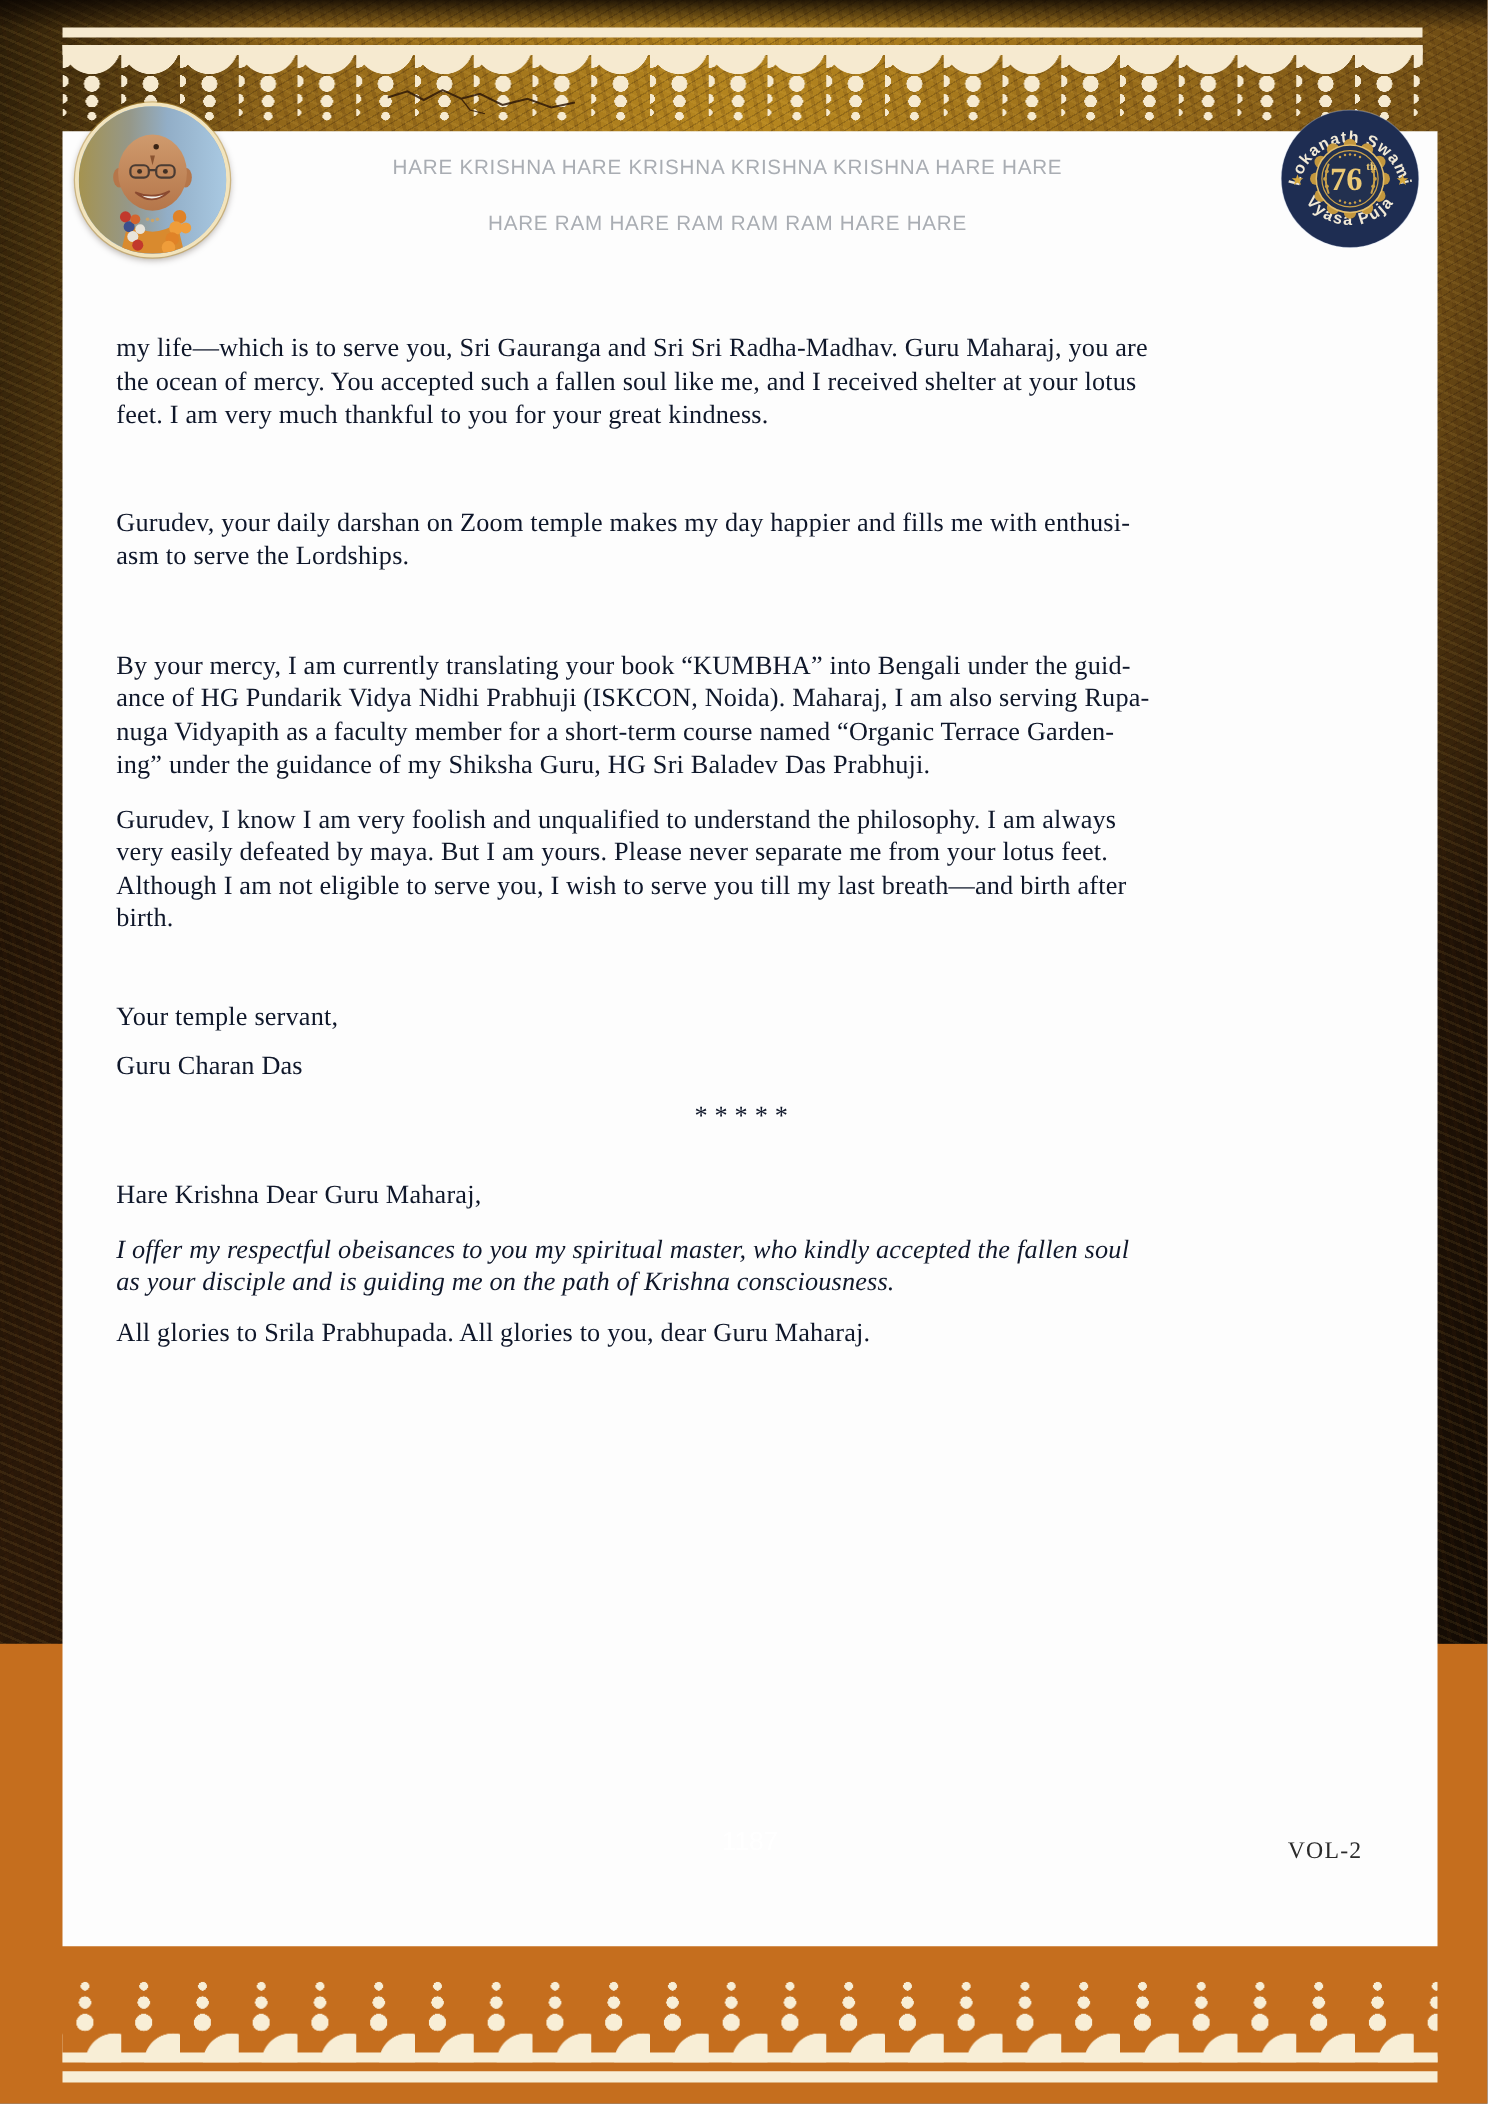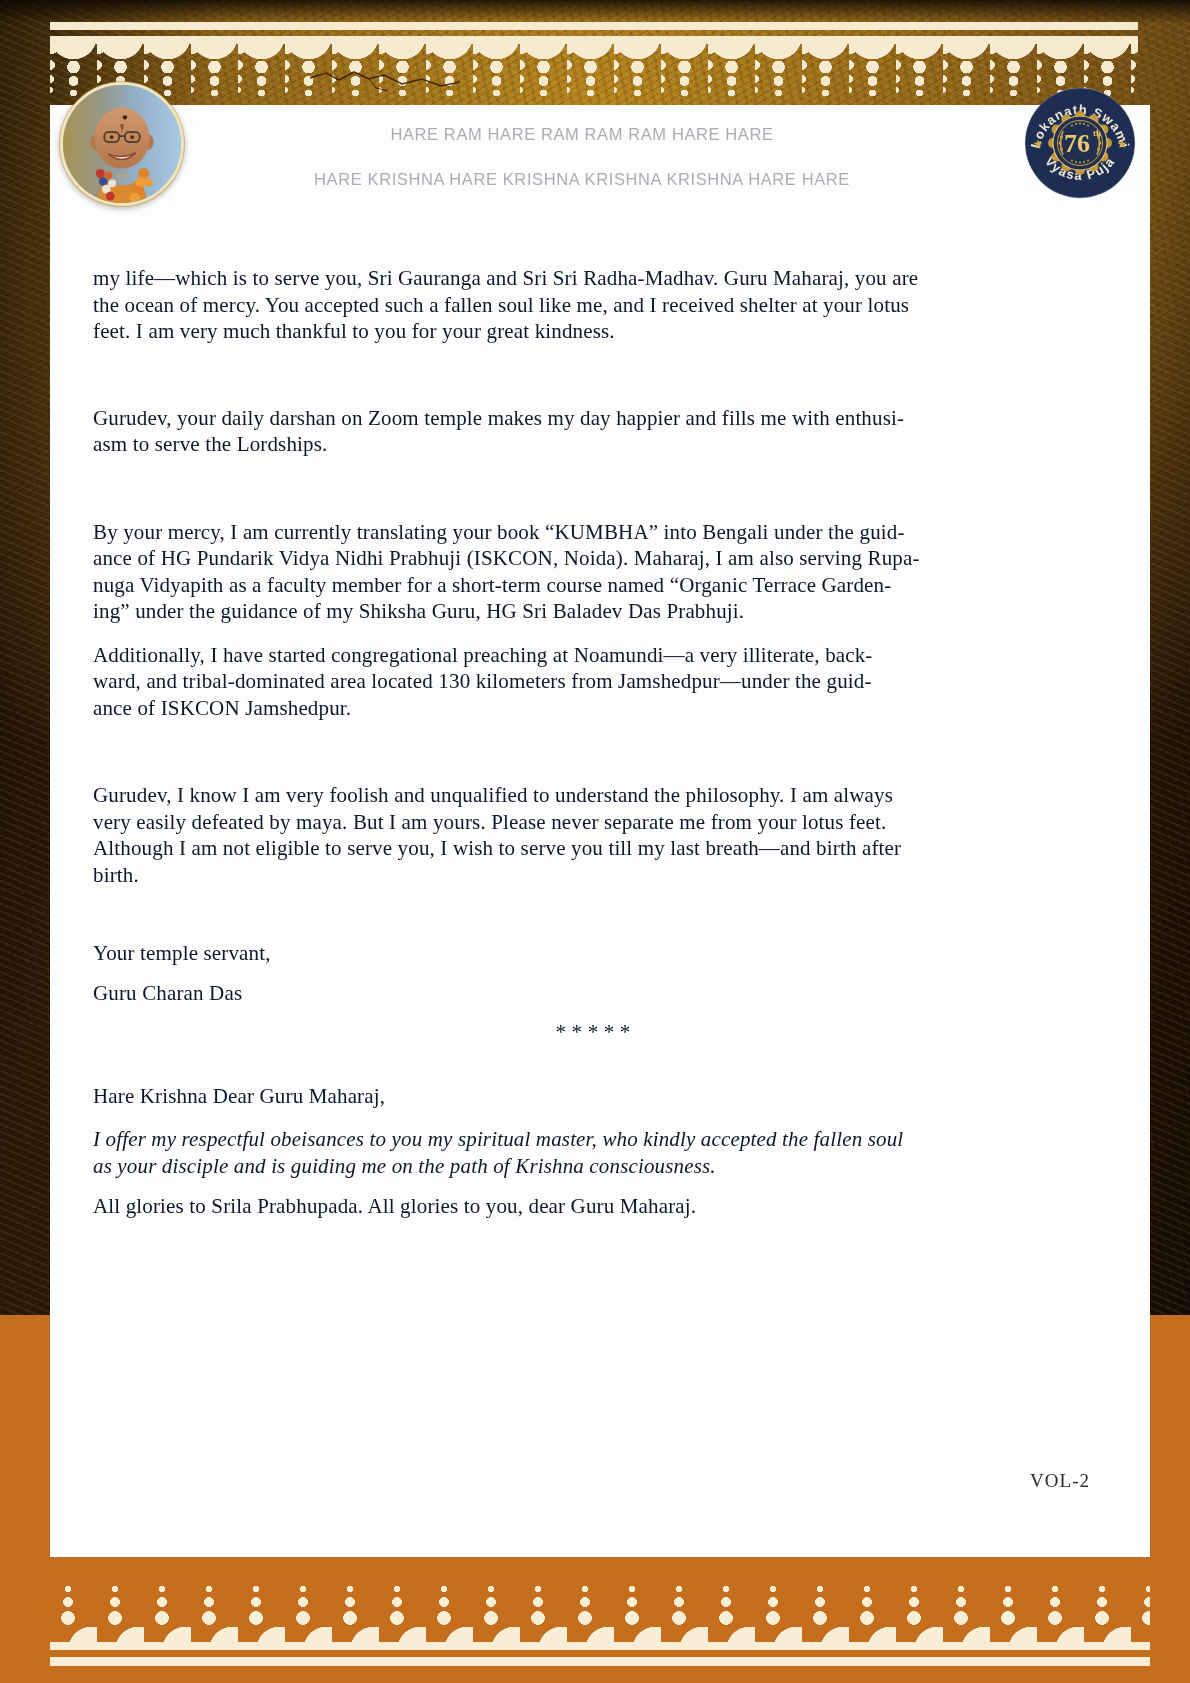--- a/index.html
+++ b/index.html
@@ -128,22 +128,22 @@
       </g>
       <g>
         <circle cx="56" cy="92" r="1.4" fill="#caa46a"></circle>
           <circle cx="60" cy="93" r="1.4" fill="#caa46a"></circle>
         <circle cx="64" cy="92" r="1.4" fill="#caa46a"></circle>
       </g>
     </svg>
   </div>
 
   <div class="mantra">
+    <div>HARE KRISHNA HARE KRISHNA KRISHNA KRISHNA HARE HARE</div>
     <div>HARE RAM HARE RAM RAM RAM HARE HARE</div>
-    <div>HARE KRISHNA HARE KRISHNA KRISHNA KRISHNA HARE HARE</div>
   </div>
 
   <div class="badge-wrap">
     <svg width="112" height="112" viewBox="0 0 112 112">
       <defs>
         <path id="arcTop" d="M 15,68 A 41,41 0 1 1 97,68" fill="none"></path>
         <path id="arcBottom" d="M 13,50 A 43,43 0 0 0 99,50" fill="none"></path>
       </defs>
       <circle cx="56" cy="56" r="55" fill="#1e2d52" stroke="rgba(215,225,245,.3)" stroke-width="1"></circle>
       <text font-family="Liberation Sans, sans-serif" font-size="13" font-weight="bold" fill="#f1e9d6" letter-spacing="1">
@@ -204,23 +204,20 @@
   <div class="content">
     <p class="mt160 mb60">my life—which is to serve you, Sri Gauranga and Sri Sri Radha-Madhav. Guru Maharaj, you are
 the ocean of mercy. You accepted such a fallen soul like me, and I received shelter at your lotus
 feet. I am very much thankful to you for your great kindness.</p>
     <p class="mb61">Gurudev, your daily darshan on Zoom temple makes my day happier and fills me with enthusi-
 asm to serve the Lordships.</p>
     <p class="mb17">By your mercy, I am currently translating your book “KUMBHA” into Bengali under the guid-
 ance of HG Pundarik Vidya Nidhi Prabhuji (ISKCON, Noida). Maharaj, I am also serving Rupa-
 nuga Vidyapith as a faculty member for a short-term course named “Organic Terrace Garden-
 ing” under the guidance of my Shiksha Guru, HG Sri Baladev Das Prabhuji.</p>
-    <p class="mb61">Additionally, I have started congregational preaching at Noamundi—a very illiterate, back-
-ward, and tribal-dominated area located 130 kilometers from Jamshedpur—under the guid-
-ance of ISKCON Jamshedpur.</p>
     <p class="mb52">Gurudev, I know I am very foolish and unqualified to understand the philosophy. I am always
 very easily defeated by maya. But I am yours. Please never separate me from your lotus feet.
 Although I am not eligible to serve you, I wish to serve you till my last breath—and birth after
 birth.</p>
     <p class="mb13">Your temple servant,</p>
     <p class="mb13">Guru Charan Das</p>
     <p class="sep mb37">* * * * *</p>
     <p class="mb17">Hare Krishna Dear Guru Maharaj,</p>
     <p class="mb14">I offer my respectful obeisances to you my spiritual master, who kindly accepted the fallen soul
 as your disciple and is guiding me on the path of Krishna consciousness.</p>

